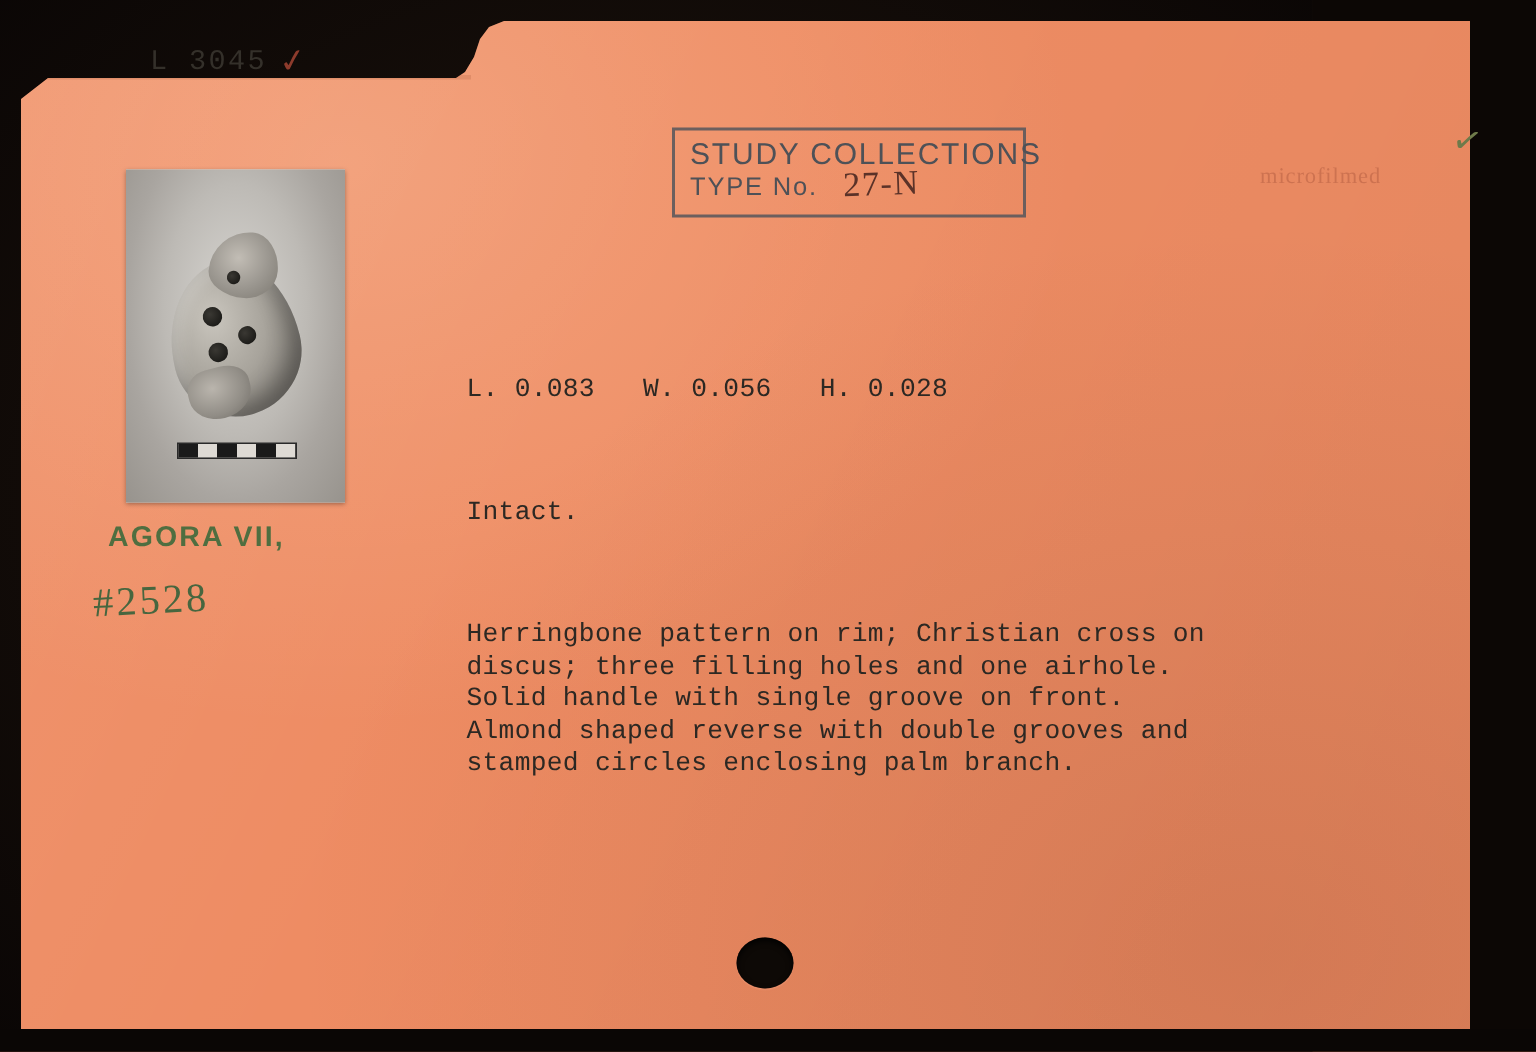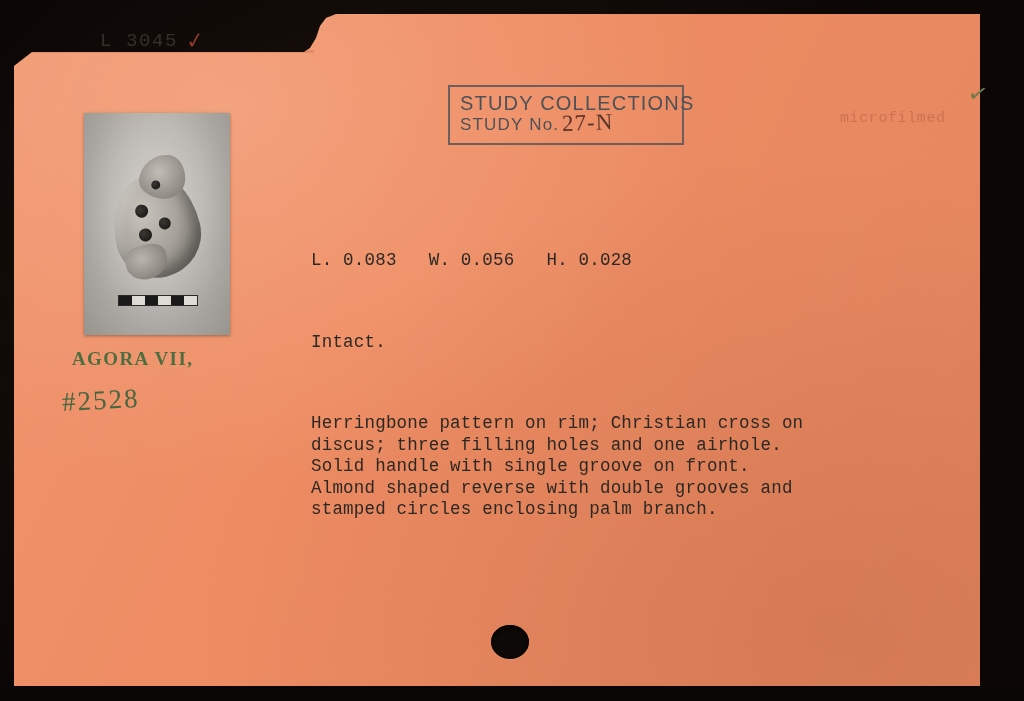--- a/index.html
+++ b/index.html
@@ -203,40 +203,40 @@
     letter-spacing: 1px;
     transform: rotate(-2deg);
   }
 
   .microfilmed {
     left: 840px;
     top: 110px;
     font-size: 15px;
     color: #c96f4e;
     letter-spacing: 0.6px;
-    font-family: Liberation Mono, monospace;
+    font-family: Liberation Serif, serif;
     opacity: 0.85;
   }
   .microfilm-check {
     position: absolute;
     left: 968px;
     top: 80px;
     font-size: 24px;
     color: #6e7a4a;
     font-family: "Liberation Serif", serif;
     transform: rotate(12deg);
   }
 
   .agora-stamp {
     position: absolute;
     left: 72px;
     top: 348px;
     font-size: 19px;
     color: #3e6a3c;
-    font-family: Liberation Serif, serif;
+    font-family: Liberation Sans, sans-serif;
     font-weight: bold;
     letter-spacing: 1.4px;
     opacity: 0.9;
   }
   .agora-num {
     position: absolute;
     left: 62px;
     top: 385px;
     font-size: 27px;
     color: #47663f;
@@ -290,21 +290,21 @@
 
   <div class="card">
     <div class="tab-fold"></div>
   </div>
 
   <div class="typed card-id">L 3045</div>
   <div class="check-mark">✓</div>
 
   <div class="stamp-box"></div>
   <div class="typed stamp-line1">STUDY COLLECTIONS</div>
-  <div class="typed stamp-line2">STUDY No.</div>
+  <div class="typed stamp-line2">TYPE No.</div>
   <div class="case-number">27-N</div>
 
   <div class="typed microfilmed">microfilmed</div>
   <div class="microfilm-check">✓</div>
 
   <div class="photo-frame">
     <div class="photo-inner">
       <div class="lamp">
         <div class="lamp-body"></div>
         <div class="lamp-nozzle"></div>

